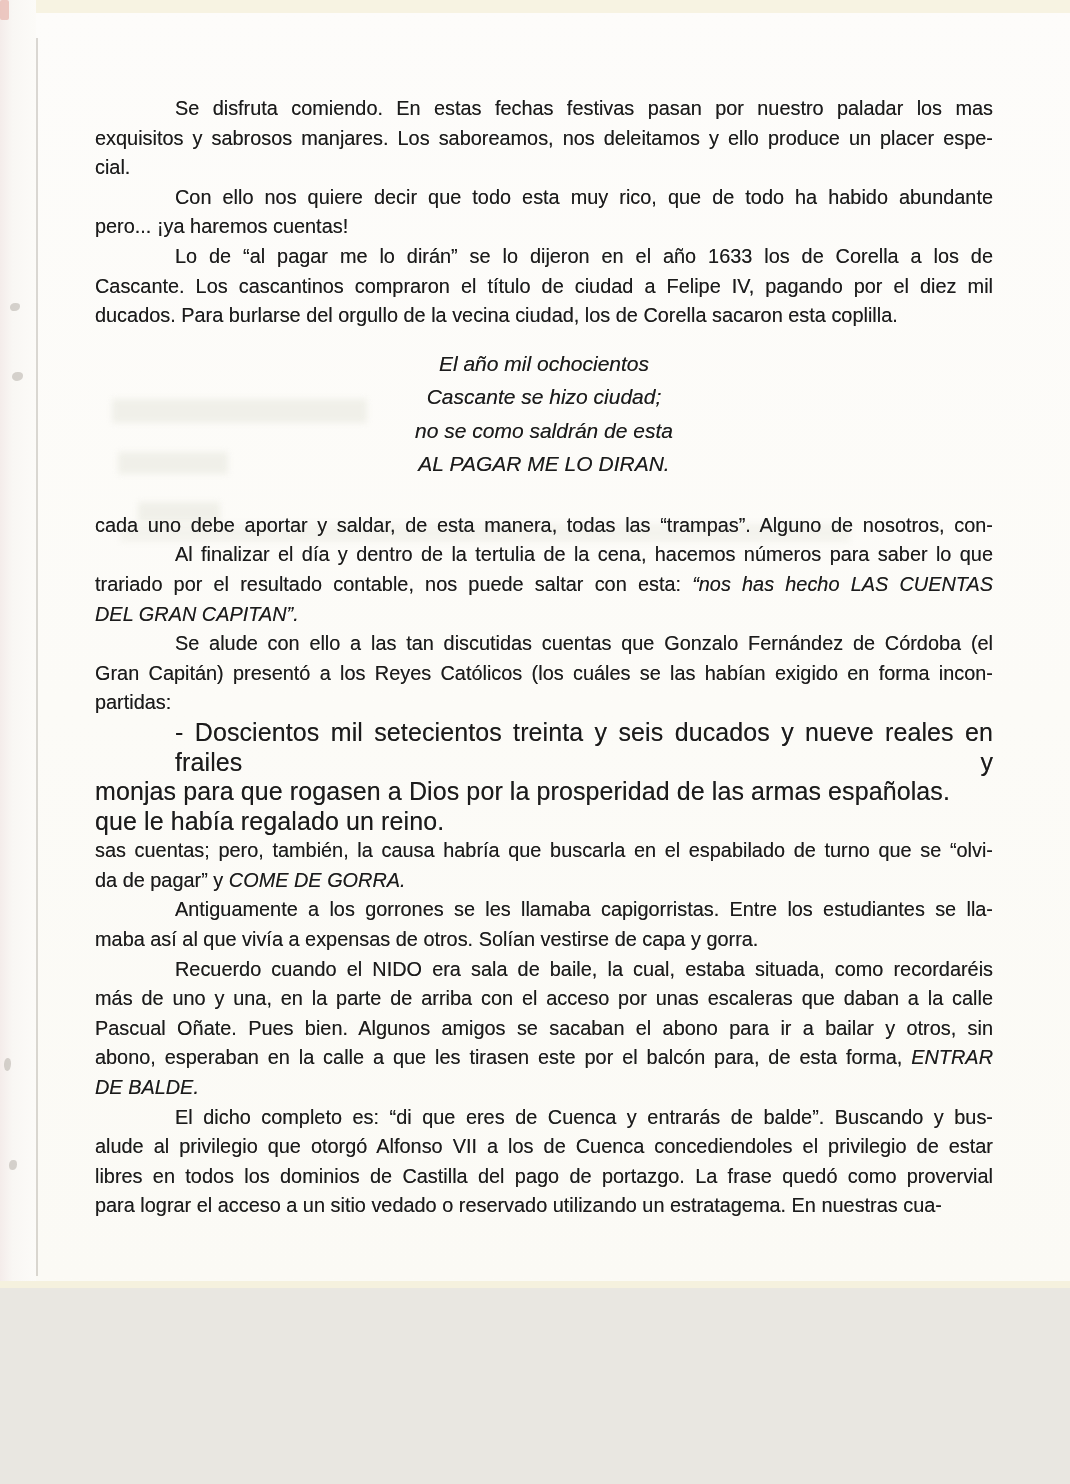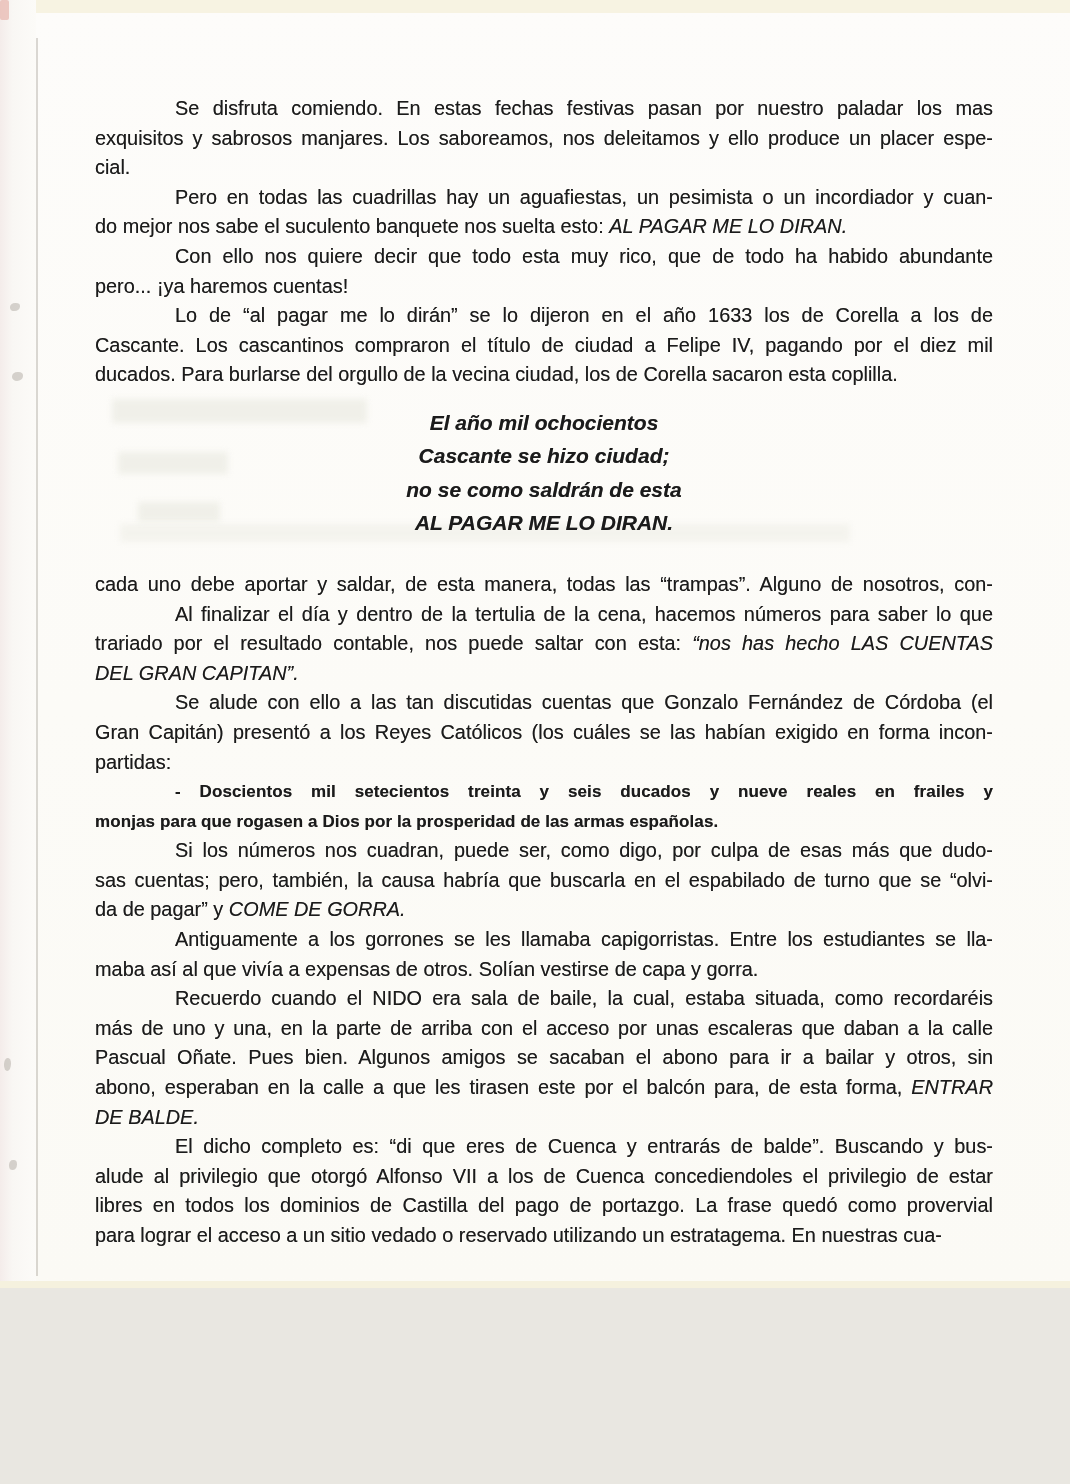--- a/index.html
+++ b/index.html
@@ -28,22 +28,22 @@
   .text-block{
     position:absolute;left:95px;top:94px;width:898px;z-index:2;
     font-size:19.9px;line-height:29.6px;color:#1b1b1b;
     text-shadow:0 0 .5px rgba(20,20,20,.55);
   }
   .para{margin:0;}
   .line{text-align:justify;text-align-last:justify;}
   .line.indent{padding-left:80px;}
   .line.last{text-align-last:left;}
   .em{font-style:italic;}
-  .para.bold{font-weight:700;font-size:17px;letter-spacing:.1px;}
-  .para.verse{margin:16px 0 30px;font-weight:700;font-style:italic;font-size:21px;}
+  .para.bold{font-weight:400;font-size:25px;letter-spacing:.1px;}
+  .para.verse{margin:16px 0 30px;font-weight:400;font-style:italic;font-size:21px;}
   .para.verse .line{text-align:center;text-align-last:center;line-height:33.5px;padding-left:0;}
 
   .watermark{
     position:absolute;left:852px;top:1346px;z-index:3;
     font-weight:900;font-size:96px;line-height:1;letter-spacing:-3px;
     color:#8a8a8a;transform:scaleX(.57);transform-origin:left top;
     mix-blend-mode:multiply;opacity:.88;
   }
   .pencil-note{
     position:absolute;left:1000px;top:1410px;z-index:3;
@@ -68,24 +68,20 @@
   <div class="ghost g3"></div>
   <div class="ghost g4"></div>
 
   <div class="text-block">
       <div class="para body">
         <div class="line indent"><span>Se disfruta comiendo. En estas fechas festivas pasan por nuestro paladar los mas</span></div>
         <div class="line"><span>exquisitos y sabrosos manjares. Los saboreamos, nos deleitamos y ello produce un placer espe-</span></div>
         <div class="line last"><span>cial.</span></div>
       </div>
       <div class="para body">
-        <div class="line indent"><span>Pero en todas las cuadrillas hay un aguafiestas, un pesimista o un incordiador y cuan-</span></div>
-        <div class="line last"><span>do mejor nos sabe el suculento banquete nos suelta esto: </span><span class="em">AL PAGAR ME LO DIRAN.</span></div>
-      </div>
-      <div class="para body">
         <div class="line indent"><span>Con ello nos quiere decir que todo esta muy rico, que de todo ha habido abundante</span></div>
         <div class="line last"><span>pero... ¡ya haremos cuentas!</span></div>
       </div>
       <div class="para body">
         <div class="line indent"><span>Lo de “al pagar me lo dirán” se lo dijeron en el año 1633 los de Corella a los de</span></div>
         <div class="line"><span>Cascante. Los cascantinos compraron el título de ciudad a Felipe IV, pagando por el diez mil</span></div>
         <div class="line last"><span>ducados. Para burlarse del orgullo de la vecina ciudad, los de Corella sacaron esta coplilla.</span></div>
       </div>
       <div class="para verse">
         <div class="line"><span>El año mil ochocientos</span></div>
@@ -102,23 +98,23 @@
       <div class="para body">
         <div class="line indent"><span>Se alude con ello a las tan discutidas cuentas que Gonzalo Fernández de Córdoba (el</span></div>
         <div class="line"><span>Gran Capitán) presentó a los Reyes Católicos (los cuáles se las habían exigido en forma incon-</span></div>
         <div class="line last"><span>partidas:</span></div>
       </div>
       <div class="para bold">
         <div class="line indent"><span>- Doscientos mil setecientos treinta y seis ducados y nueve reales en frailes y</span></div>
         <div class="line last"><span>monjas para que rogasen a Dios por la prosperidad de las armas españolas.</span></div>
       </div>
       <div class="para bold">
+        <div class="line last"><span>que le había regalado un reino.</span></div>
       </div>
       <div class="para body">
-        <div class="line indent"><span>Si los números nos cuadran, puede ser, como digo, por culpa de esas más que dudo-</span></div>
         <div class="line"><span>sas cuentas; pero, también, la causa habría que buscarla en el espabilado de turno que se “olvi-</span></div>
         <div class="line last"><span>da de pagar” y </span><span class="em">COME DE GORRA.</span></div>
       </div>
       <div class="para body">
         <div class="line indent"><span>Antiguamente a los gorrones se les llamaba capigorristas. Entre los estudiantes se lla-</span></div>
         <div class="line last"><span>maba así al que vivía a expensas de otros. Solían vestirse de capa y gorra.</span></div>
       </div>
       <div class="para body">
         <div class="line indent"><span>Recuerdo cuando el NIDO era sala de baile, la cual, estaba situada, como recordaréis</span></div>
         <div class="line"><span>más de uno y una, en la parte de arriba con el acceso por unas escaleras que daban a la calle</span></div>

